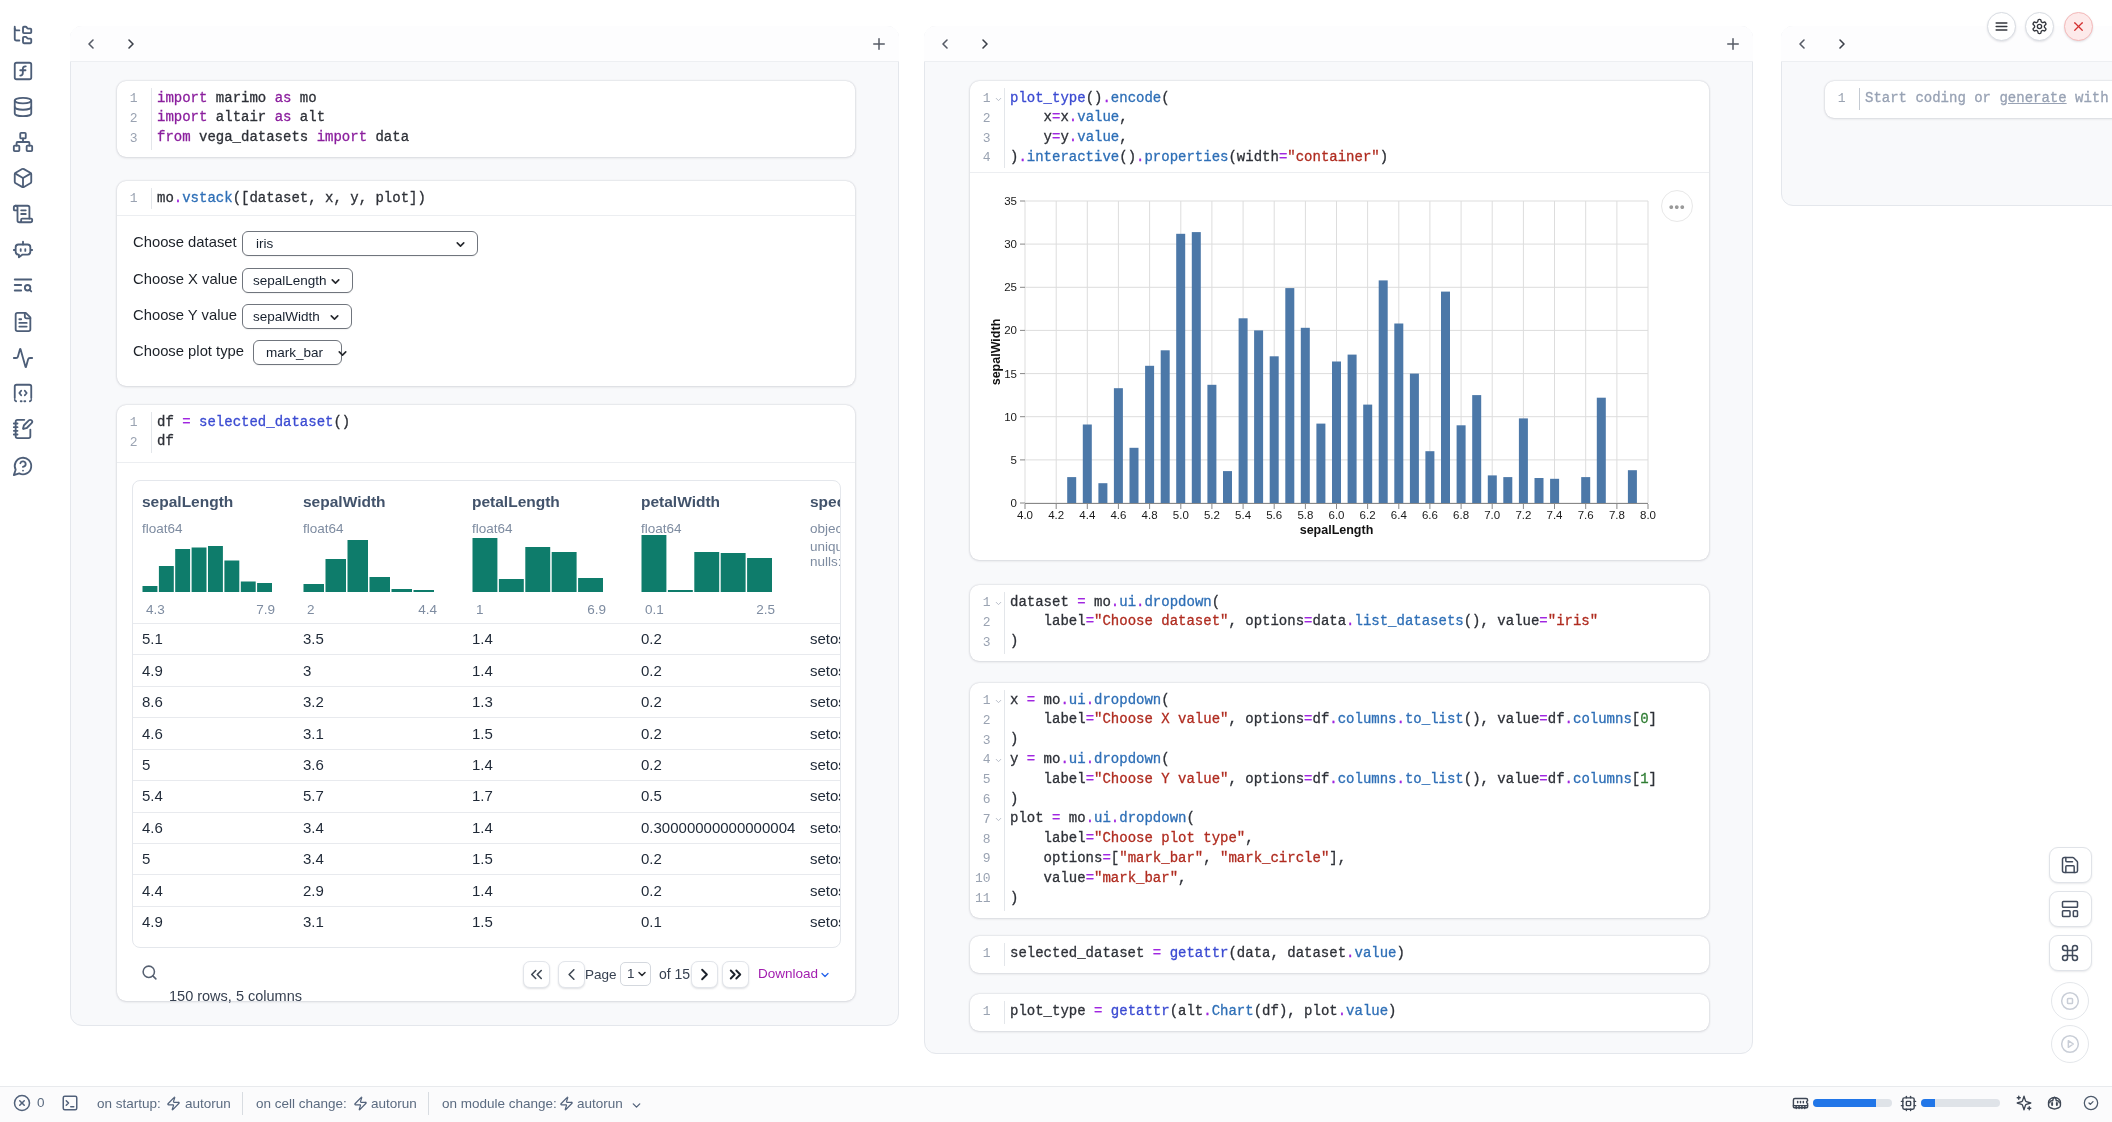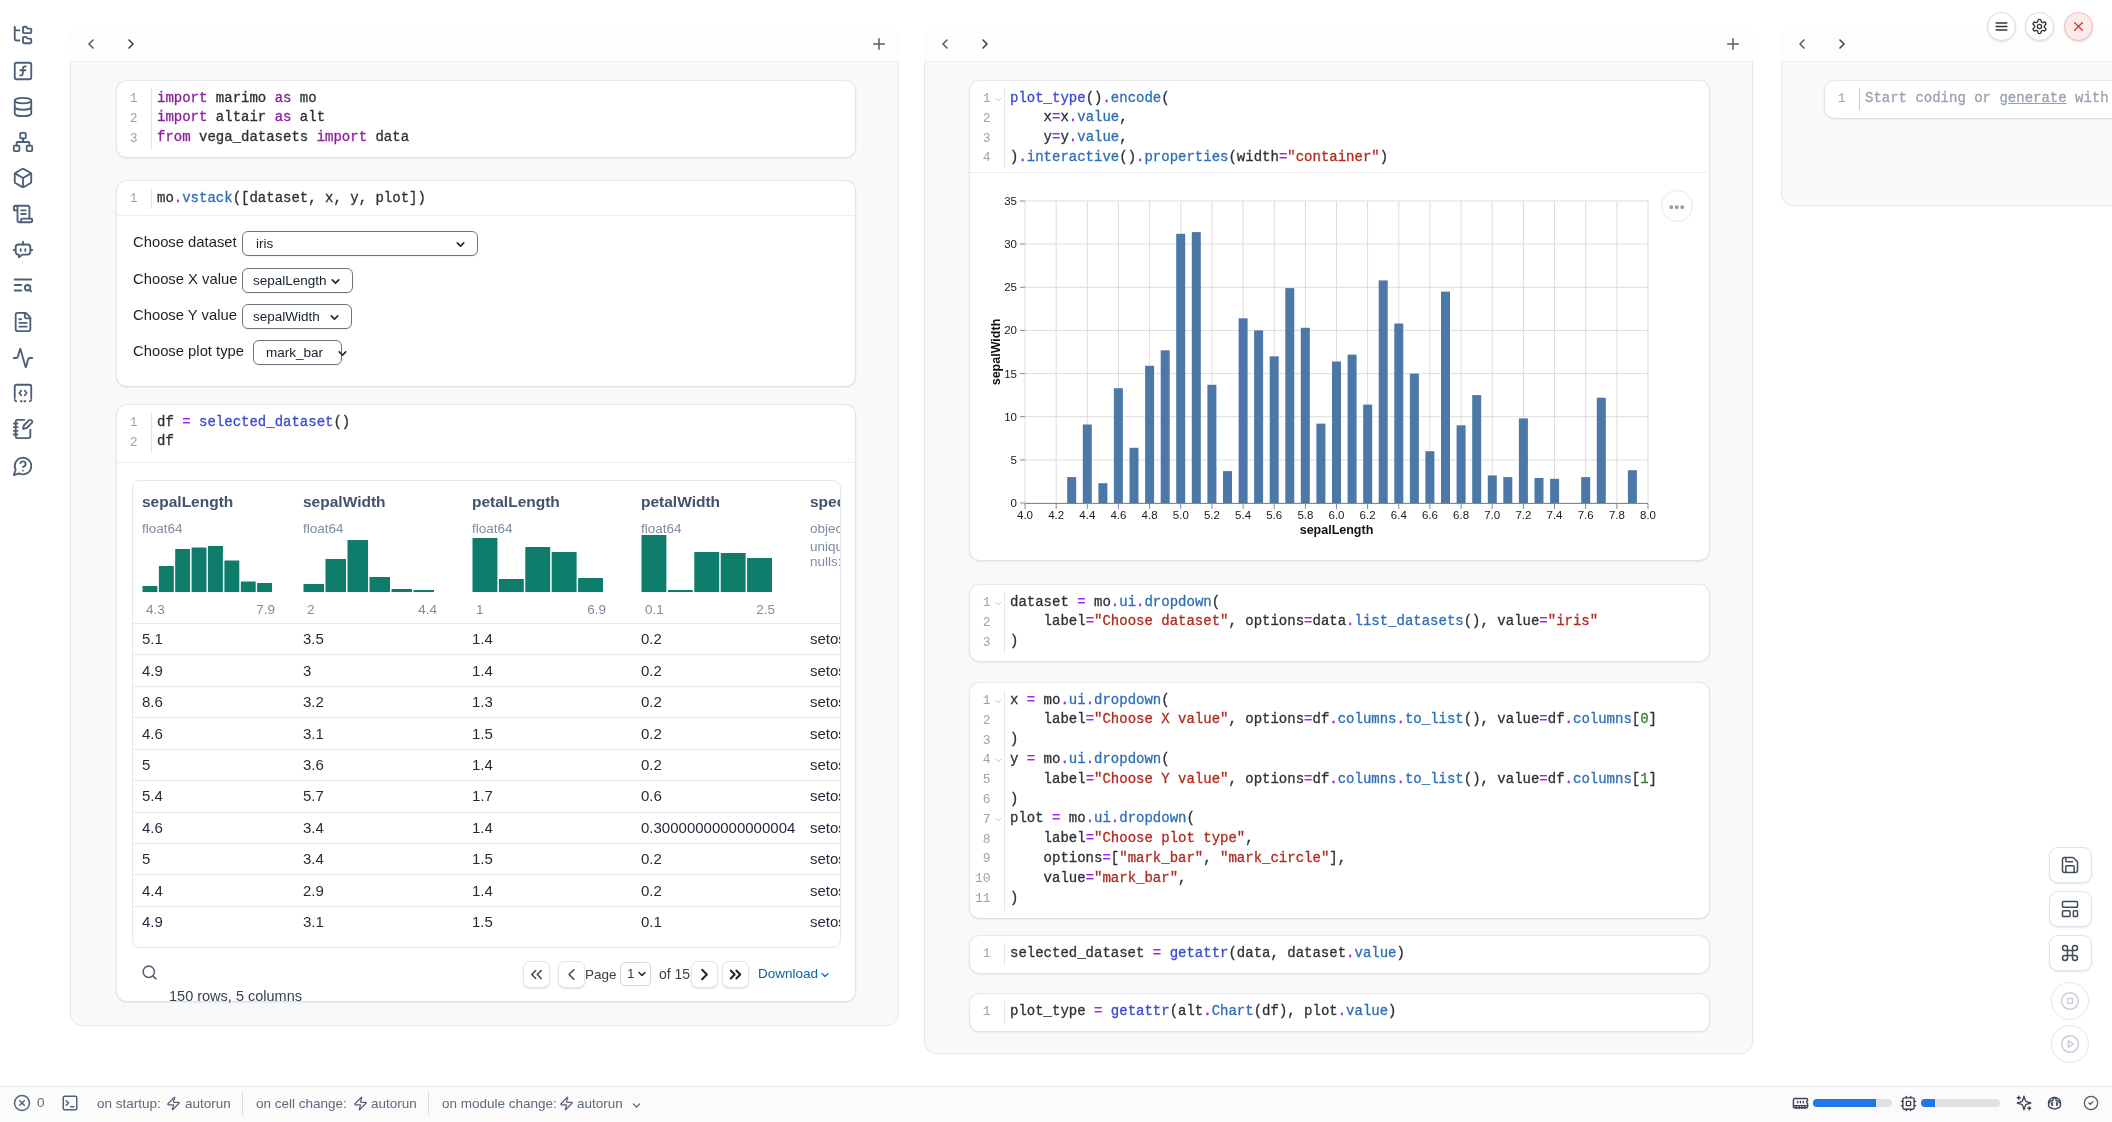--- a/index.html
+++ b/index.html
@@ -279,21 +279,21 @@
 <div class="rowline" style="top:236.3px"></div>
 <div class="tabtxt" style="left:9px;top:274.9px">5</div>
 <div class="tabtxt" style="left:170px;top:274.9px">3.6</div>
 <div class="tabtxt" style="left:339px;top:274.9px">1.4</div>
 <div class="tabtxt" style="left:508px;top:274.9px">0.2</div>
 <div class="tabtxt" style="left:677px;top:274.9px">setosa</div>
 <div class="rowline" style="top:267.7px"></div>
 <div class="tabtxt" style="left:9px;top:306.3px">5.4</div>
 <div class="tabtxt" style="left:170px;top:306.3px">5.7</div>
 <div class="tabtxt" style="left:339px;top:306.3px">1.7</div>
-<div class="tabtxt" style="left:508px;top:306.3px">0.6</div>
+<div class="tabtxt" style="left:508px;top:306.3px">0.5</div>
 <div class="tabtxt" style="left:677px;top:306.3px">setosa</div>
 <div class="rowline" style="top:299.1px"></div>
 <div class="tabtxt" style="left:9px;top:337.8px">4.6</div>
 <div class="tabtxt" style="left:170px;top:337.8px">3.4</div>
 <div class="tabtxt" style="left:339px;top:337.8px">1.4</div>
 <div class="tabtxt" style="left:508px;top:337.8px">0.30000000000000004</div>
 <div class="tabtxt" style="left:677px;top:337.8px">setosa</div>
 <div class="rowline" style="top:330.6px"></div>
 <div class="tabtxt" style="left:9px;top:369.2px">5</div>
 <div class="tabtxt" style="left:170px;top:369.2px">3.4</div>
@@ -337,21 +337,21 @@
 <div class="ftext" style="left:659px;top:966px">of 15</div>
 <div class="pgbtn" style="left:691px;top:961px"></div>
 <svg class="abs" style="left:695px;top:965px" width="19" height="19" viewBox="0 0 24 24" fill="none" stroke="#1b212b" stroke-width="2.4" stroke-linecap="round" stroke-linejoin="round">
     <path d="m9 18 6-6-6-6"></path>
   </svg>
 <div class="pgbtn" style="left:722px;top:961px"></div>
 <svg class="abs" style="left:726px;top:965px" width="19" height="19" viewBox="0 0 24 24" fill="none" stroke="#1b212b" stroke-width="2.4" stroke-linecap="round" stroke-linejoin="round">
     <path d="m13 17 5-5-5-5"></path>
     <path d="m6 17 5-5-5-5"></path>
   </svg>
-<div class="ftext" style="left:758px;top:966px;color:#0369a1;font-size:13.5px">Download</div>
+<div class="ftext" style="left:758px;top:966px;color:#a21caf;font-size:13.5px">Download</div>
 <svg class="abs" style="left:819px;top:969px" width="12" height="12" viewBox="0 0 24 24" fill="none" stroke="#2563eb" stroke-width="2.6" stroke-linecap="round" stroke-linejoin="round">
     <path d="m6 9 6 6 6-6"></path>
   </svg>
 <div class="cell" style="left:970px;top:81px;width:739px;height:479px"></div>
 <div class="lnum" style="left:970px;top:89.0px;width:20.5px">1</div>
 <div class="lnum" style="left:970px;top:108.8px;width:20.5px">2</div>
 <div class="lnum" style="left:970px;top:128.6px;width:20.5px">3</div>
 <div class="lnum" style="left:970px;top:148.4px;width:20.5px">4</div>
 <div class="ldiv" style="left:1004px;top:88px;height:80px"></div>
 <svg class="abs" style="left:994px;top:94.5px" width="9" height="9" viewBox="0 0 24 24" fill="none" stroke="#b3bac5" stroke-width="2.5" stroke-linecap="round" stroke-linejoin="round">

